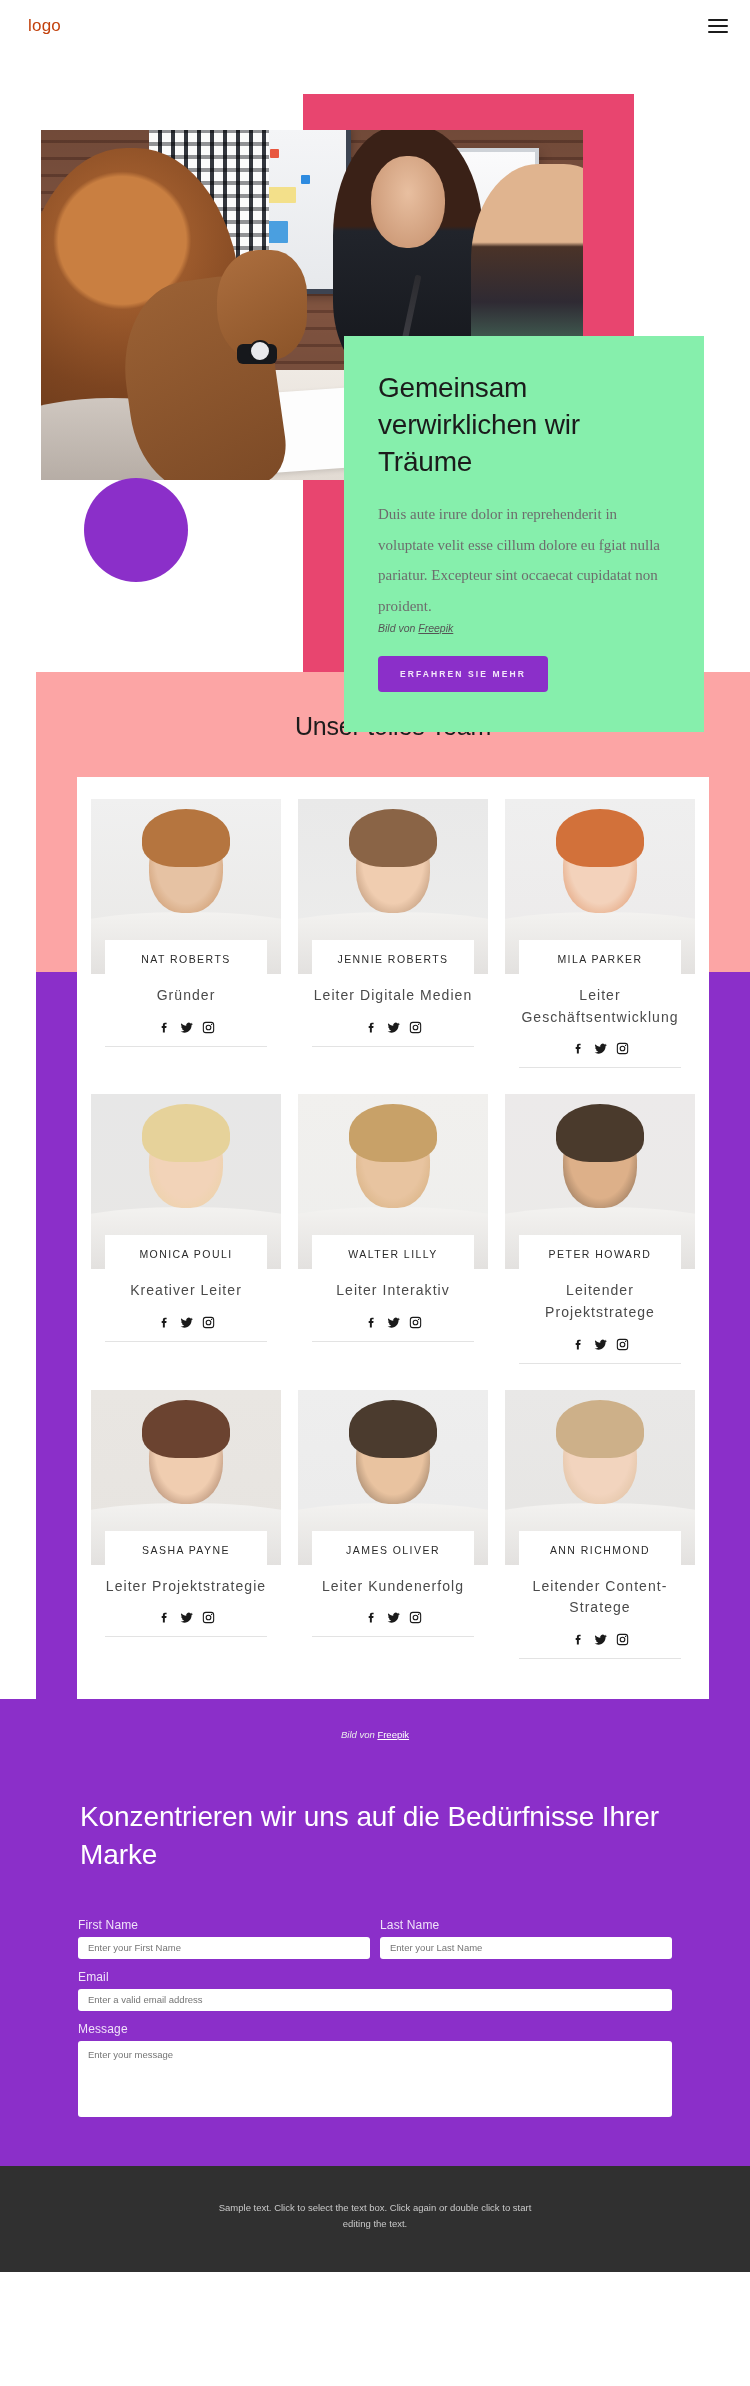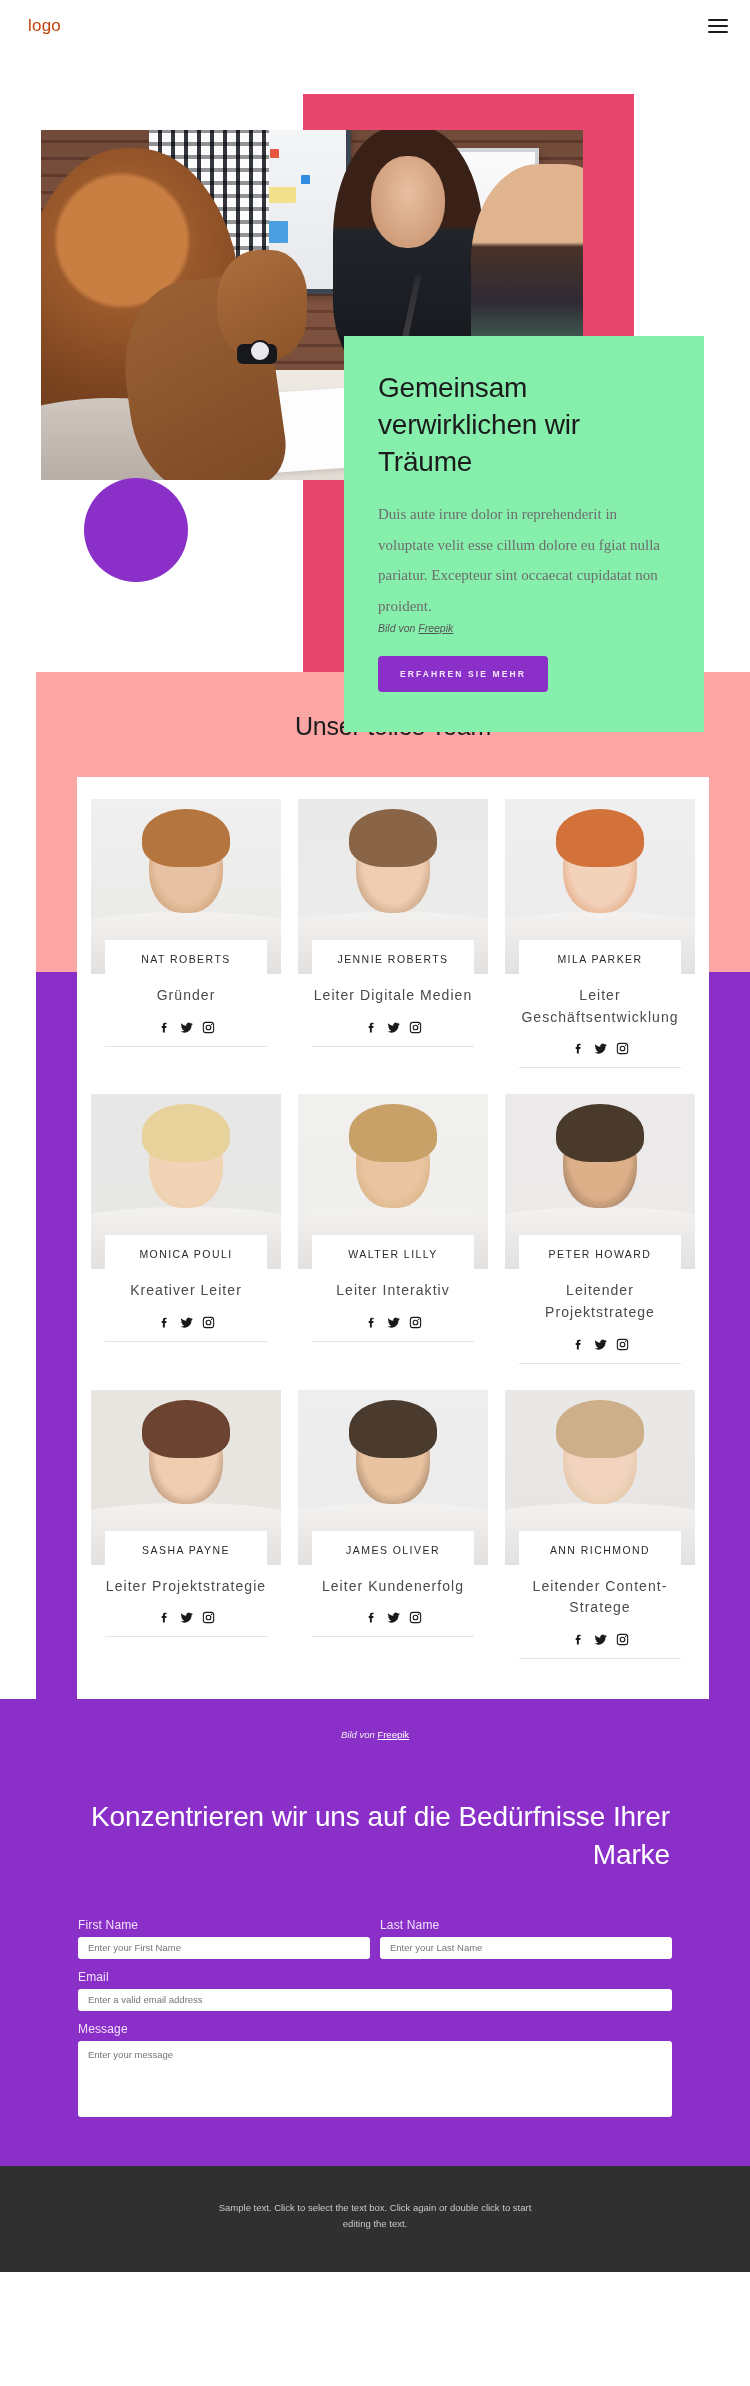--- a/index.html
+++ b/index.html
@@ -263,21 +263,21 @@
   .cta-credit {
     text-align: center;
     font-size: 9.5px;
     color: #ececec;
     font-style: normal;
     padding: 16px 0 58px 0;
   }
   .cta-credit i { font-style: italic; }
   .cta-credit a { color: #fff; text-decoration: underline; }
   .cta-title {
-    text-align: right;
+    text-align: left;
     font-size: 28px;
     line-height: 1.35;
     color: #ffffff;
     font-weight: 400;
     padding: 0 80px 44px 80px;
     letter-spacing: -.1px;
   }
   .form { width: 594px; margin: 0 auto; }
   .form-row { display: flex; gap: 10px; }
   .field { flex: 1; margin-bottom: 11px; }

